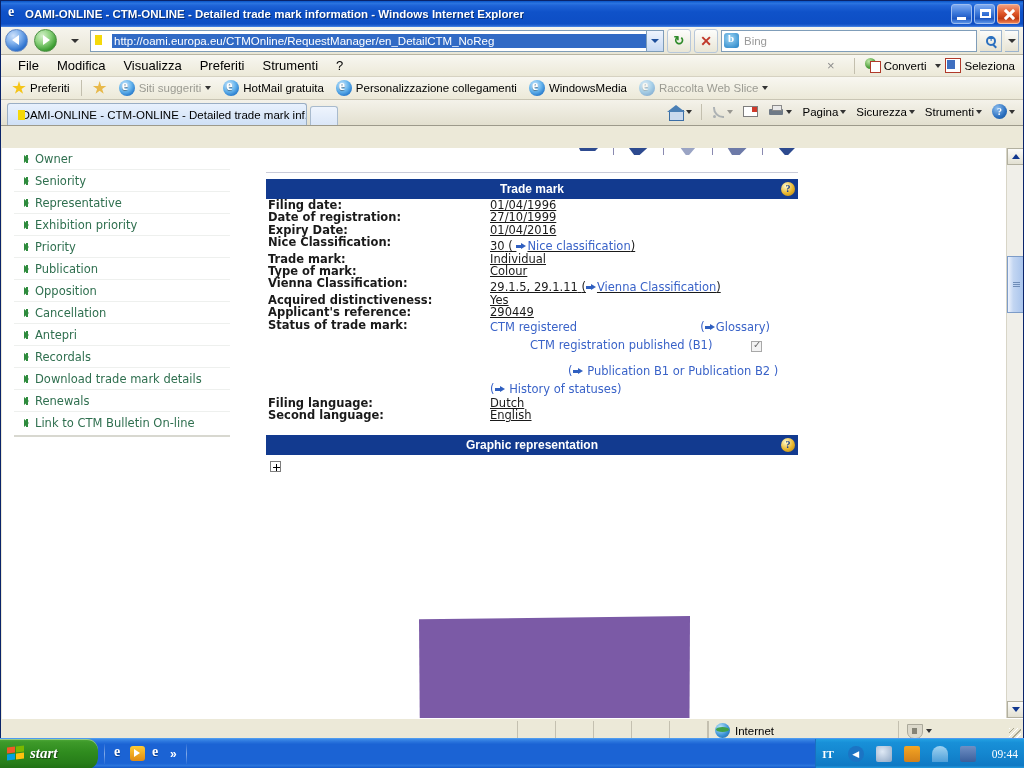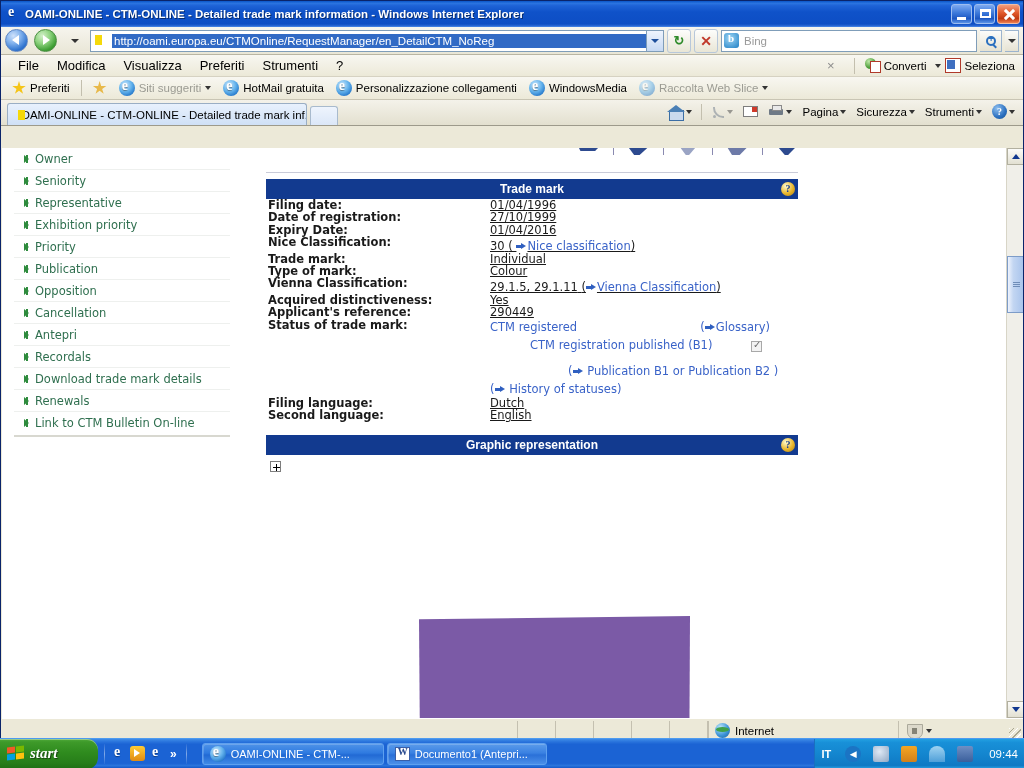--- a/index.html
+++ b/index.html
@@ -340,20 +340,21 @@
     height: 22px; display:flex;align-items:center;gap:5px;padding:0 7px;
     background: linear-gradient(to bottom,#4e93e8,#2f7ae0 45%,#2169d4 55%,#3f8ae6);
     border: 1px solid #5ea0ef; border-radius: 3px;
     color: #fff; font-size: 11px; max-width: 190px; white-space: nowrap; overflow: hidden;
     box-shadow: inset 1px 1px 0 rgba(255,255,255,.18);
   }
   #tray {
     margin-left: auto; height: 30px; display:flex; align-items:center; gap:12px; padding: 0 6px;
     background: linear-gradient(to bottom,#23a0e2 0%,#1890d8 12%,#1486cf 50%,#0f79c4 88%,#2fa6e6 100%);
     border-left: 1px solid #1a6fbf;
+    font-family: Liberation Serif, serif;
   }
   #tray .lang { color:#fff; font-size:11px; font-weight:bold; margin-right: 2px;}
   #tray .clock { color:#fff; font-size:11.5px; margin-left: 4px; }
   .traycircle { width:16px;height:16px;border-radius:50%;background:#1b74c4;
     display:flex;align-items:center;justify-content:center;color:#fff;font-size:9px;}
   .trayico { width:16px;height:16px;position:relative;border-radius:2px;}
 
   
   .ie-e {
     width:16px;height:16px;border-radius:50%;
@@ -796,30 +797,20 @@
     <span class="qicon">
       <span style="display:block;width:15px;height:15px;border-radius:3px;background:linear-gradient(to bottom,#ffcc33,#e08a12);position:relative;">
         <span style="position:absolute;left:4px;top:3px;width:0;height:0;border-top:4px solid transparent;border-bottom:4px solid transparent;border-left:6px solid #fff;"></span>
       </span>
     </span>
     <span class="qicon"><span class="ie-e" style="filter:hue-rotate(-10deg)"></span></span>
     <span class="chev">»</span>
     <span class="qsep" style="margin-left:6px"></span>
   </div>
 
-  <div id="tasks">
-    <span class="taskbtn" style="width:182px;">
-      <span class="ie-e"></span>
-      <span>OAMI-ONLINE - CTM-...</span>
-    </span>
-    <span class="taskbtn" style="width:160px;background:linear-gradient(to bottom,#5a9bea,#3a81e2 45%,#2a70d8 55%,#4b8fe8);">
-      <span class="wordic"></span>
-      <span>Documento1 (Antepri...</span>
-    </span>
-  </div>
 
   <div id="tray">
     <span class="lang">IT</span>
     <span class="traycircle">◀</span>
     <span class="trayico" style="background:radial-gradient(circle at 40% 35%,#dfe9f5,#8fa7c4);"></span>
     <span class="trayico" style="background:linear-gradient(to bottom,#f5a623,#d2801a);"></span>
     <span class="trayico" style="background:linear-gradient(to bottom,#9fd3f2,#4f9fd8);border-radius:50% 50% 0 0;"></span>
     <span class="trayico" style="background:linear-gradient(to bottom,#6f8fc4,#3a5f9c);"></span>
     <span class="clock">09:44</span>
   </div>

